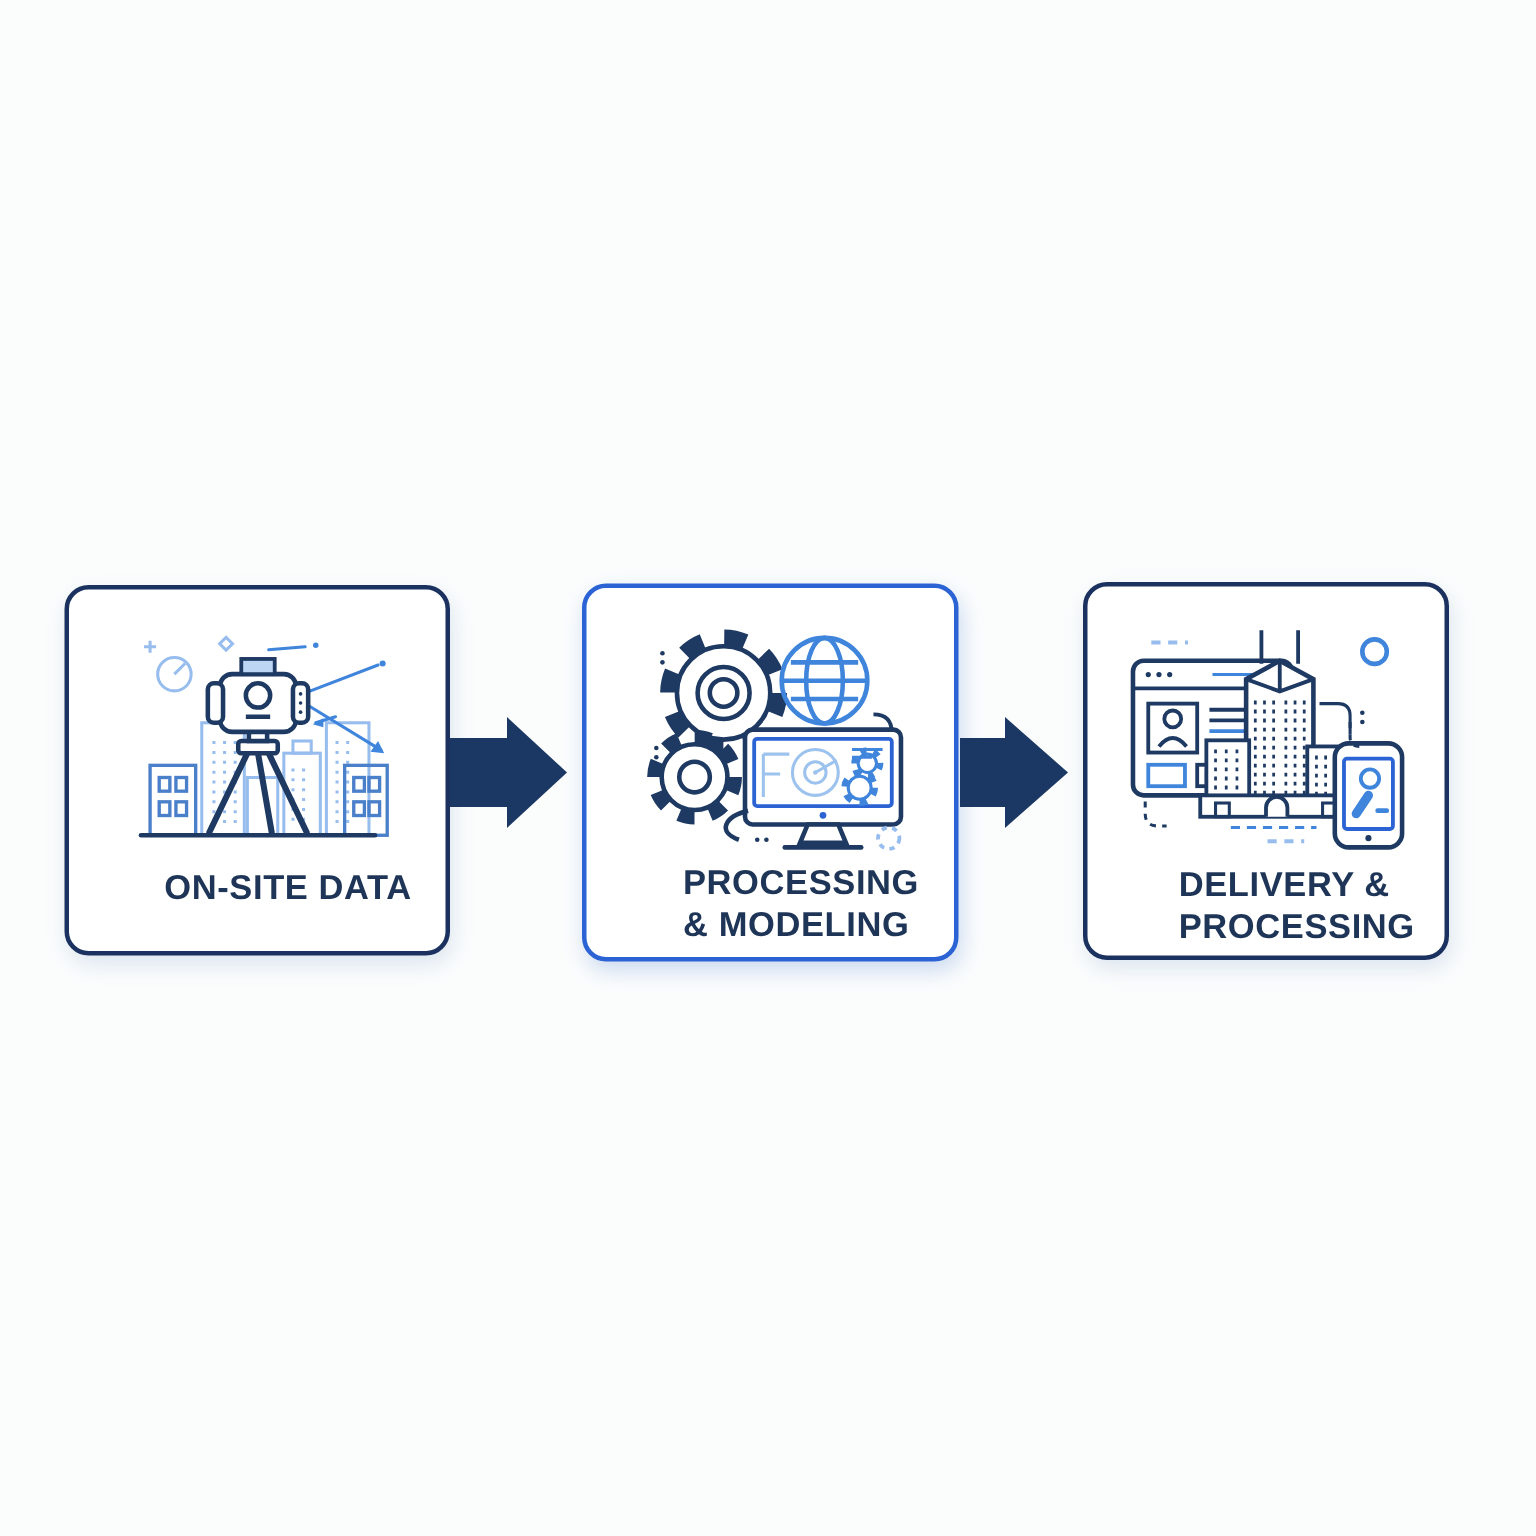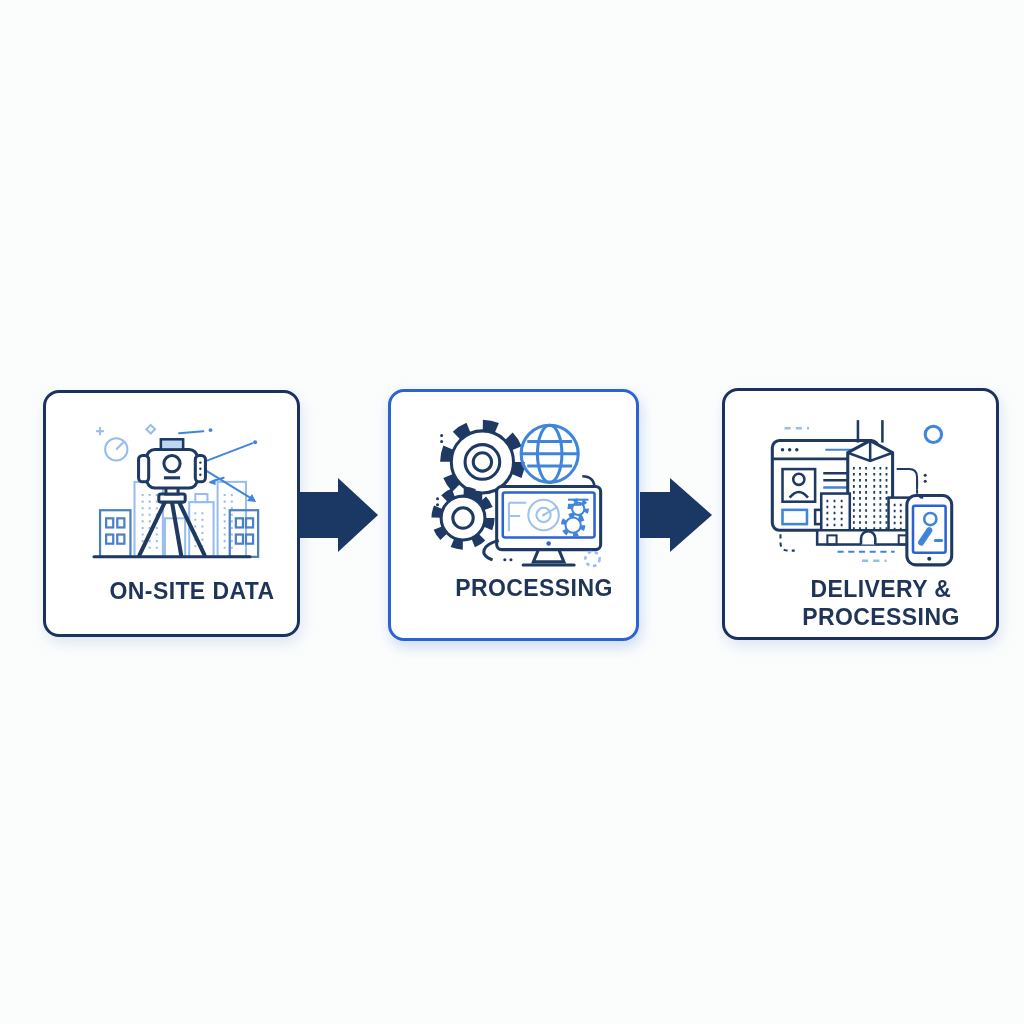--- a/index.html
+++ b/index.html
@@ -22,27 +22,26 @@
     position:absolute;
     background:var(--card-bg);
     border:3px solid var(--border-navy);
     border-radius:16px;
     box-shadow:2px 6px 14px rgba(120,145,190,.22);
     display:flex;flex-direction:column;align-items:center;justify-content:flex-start;
   }
   .step-card.highlighted{border-color:var(--border-blue);box-shadow:2px 6px 14px rgba(90,130,210,.28);}
   .card-1{left:43px;top:390px;width:257px;height:247px;}
   .card-2{left:388px;top:389px;width:251px;height:252px;}
-  .card-3{left:722px;top:388px;width:277px;height:252px;}
+  .card-3{left:722px;top:388px;width:244px;height:252px;}
 
   .icon-wrap{height:168px;display:flex;align-items:center;justify-content:center;margin-top:14px;}
   .card-1 .icon-wrap,.card-3 .icon-wrap{margin-top:16px;}
 
   .step-label{
-    text-align:center;
     color:var(--text);
     font-weight:bold;
     font-size:23px;
     letter-spacing:.4px;
     line-height:1.22;
     margin-left:41px;
   }
   .step-label span{display:block;}
 
   .arrow{position:absolute;}
@@ -203,20 +202,21 @@
           <circle cx="20" cy="86" r="1.5"></circle>
             <circle cx="20" cy="92" r="1.5"></circle>
           <circle cx="86" cy="146" r="1.5"></circle>
             <circle cx="92" cy="146" r="1.5"></circle>
         </g>
         <circle cx="172" cy="145" r="7" stroke="#97bdee" stroke-width="2.5" stroke-dasharray="3.5 3.5"></circle>
       </svg>
     </div>
     <div class="step-label">
       <span>PROCESSING</span>
+      <span>&amp; MODELING</span>
     </div>
   </div>
 
   <div class="arrow arrow-2">
     <div class="arrow-shaft"></div>
     <div class="arrow-head"></div>
   </div>
 
   <div class="step-card card-3">
     <div class="icon-wrap">

